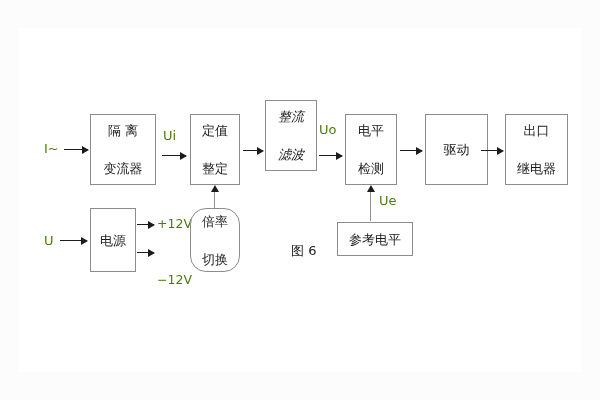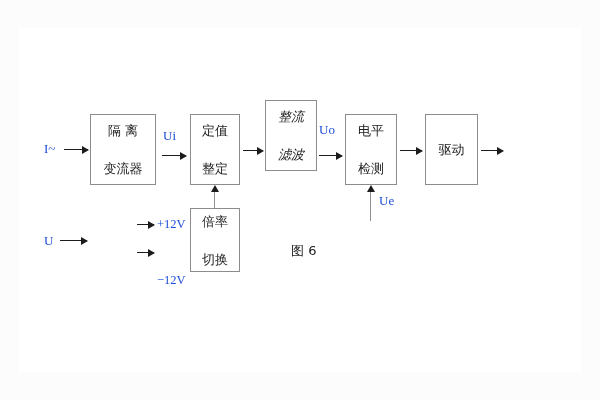--- a/index.html
+++ b/index.html
@@ -46,25 +46,24 @@
     display: block;
     white-space: nowrap;
   }
   .block .line + .line {
     margin-top: 25px;
   }
 
   
   .label {
     position: absolute;
-    color: #1d4ed8;
+    color: #4d7c0f;
     font-size: 13px;
     white-space: nowrap;
     line-height: 1;
-    font-family: Liberation Serif, serif;
   }
   .label.sm { font-size: 12.5px; }
 
   
   .arrow-h {
     position: absolute;
     height: 1px;
     background: #1c1c1c;
   }
   .arrow-h::after {
@@ -131,42 +130,52 @@
   <div class="label" style="left:319px; top:123px;">Uo</div>
   <div class="arrow-h" style="left:319px; top:155px; width:23px;"></div>
 
   <div class="block" style="left:345px; top:114px; width:52px; height:71px;">
     <span class="line">电平</span>
     <span class="line">检测</span>
   </div>
 
   <div class="arrow-h" style="left:400px; top:150px; width:22px;"></div>
 
-  <div class="block one-line" style="left:425px; top:114px; width:53px; height:71px;">
+  <div class="block one-line" style="left:425px; top:114px; width:63px; height:71px;">
     <span class="line">驱动</span>
   </div>
 
   <div class="arrow-h" style="left:481px; top:150px; width:22px;"></div>
 
+  <div class="block" style="left:505px; top:114px; width:63px; height:71px;">
+    <span class="line">出口</span>
+    <span class="line">继电器</span>
+  </div>
 
   <div class="label" style="left:44px; top:234px;">U</div>
   <div class="arrow-h" style="left:60px; top:240px; width:27px;"></div>
 
+  <div class="block one-line" style="left:90px; top:208px; width:46px; height:64px;">
+    <span class="line">电源</span>
+  </div>
 
   <div class="arrow-h" style="left:137px; top:224px; width:17px;"></div>
   <div class="label sm" style="left:157px; top:218px;">+12V</div>
 
   <div class="arrow-h" style="left:137px; top:252px; width:17px;"></div>
   <div class="label sm" style="left:157px; top:246px;margin-top:28px;">−12V</div>
 
-  <div class="block" style="left:190px; top:208px; width:50px; height:64px;">
+  <div class="block" style="left:190px; top:208px; width:50px; height:64px;border-radius:16px;">
     <span class="line">倍率</span>
     <span class="line">切换</span>
   </div>
 
   <div class="arrow-v" style="left:214px; top:186px; height:22px;"></div>
 
   <div class="caption" style="left:291px; top:242px;">图 6</div>
 
   <div class="arrow-v" style="left:370px; top:186px; height:35px;"></div>
   <div class="label" style="left:379px; top:194px;">Ue</div>
 
+  <div class="block one-line" style="left:337px; top:222px; width:76px; height:34px;">
+    <span class="line">参考电平</span>
+  </div>
 </div>
 
 </body></html>

